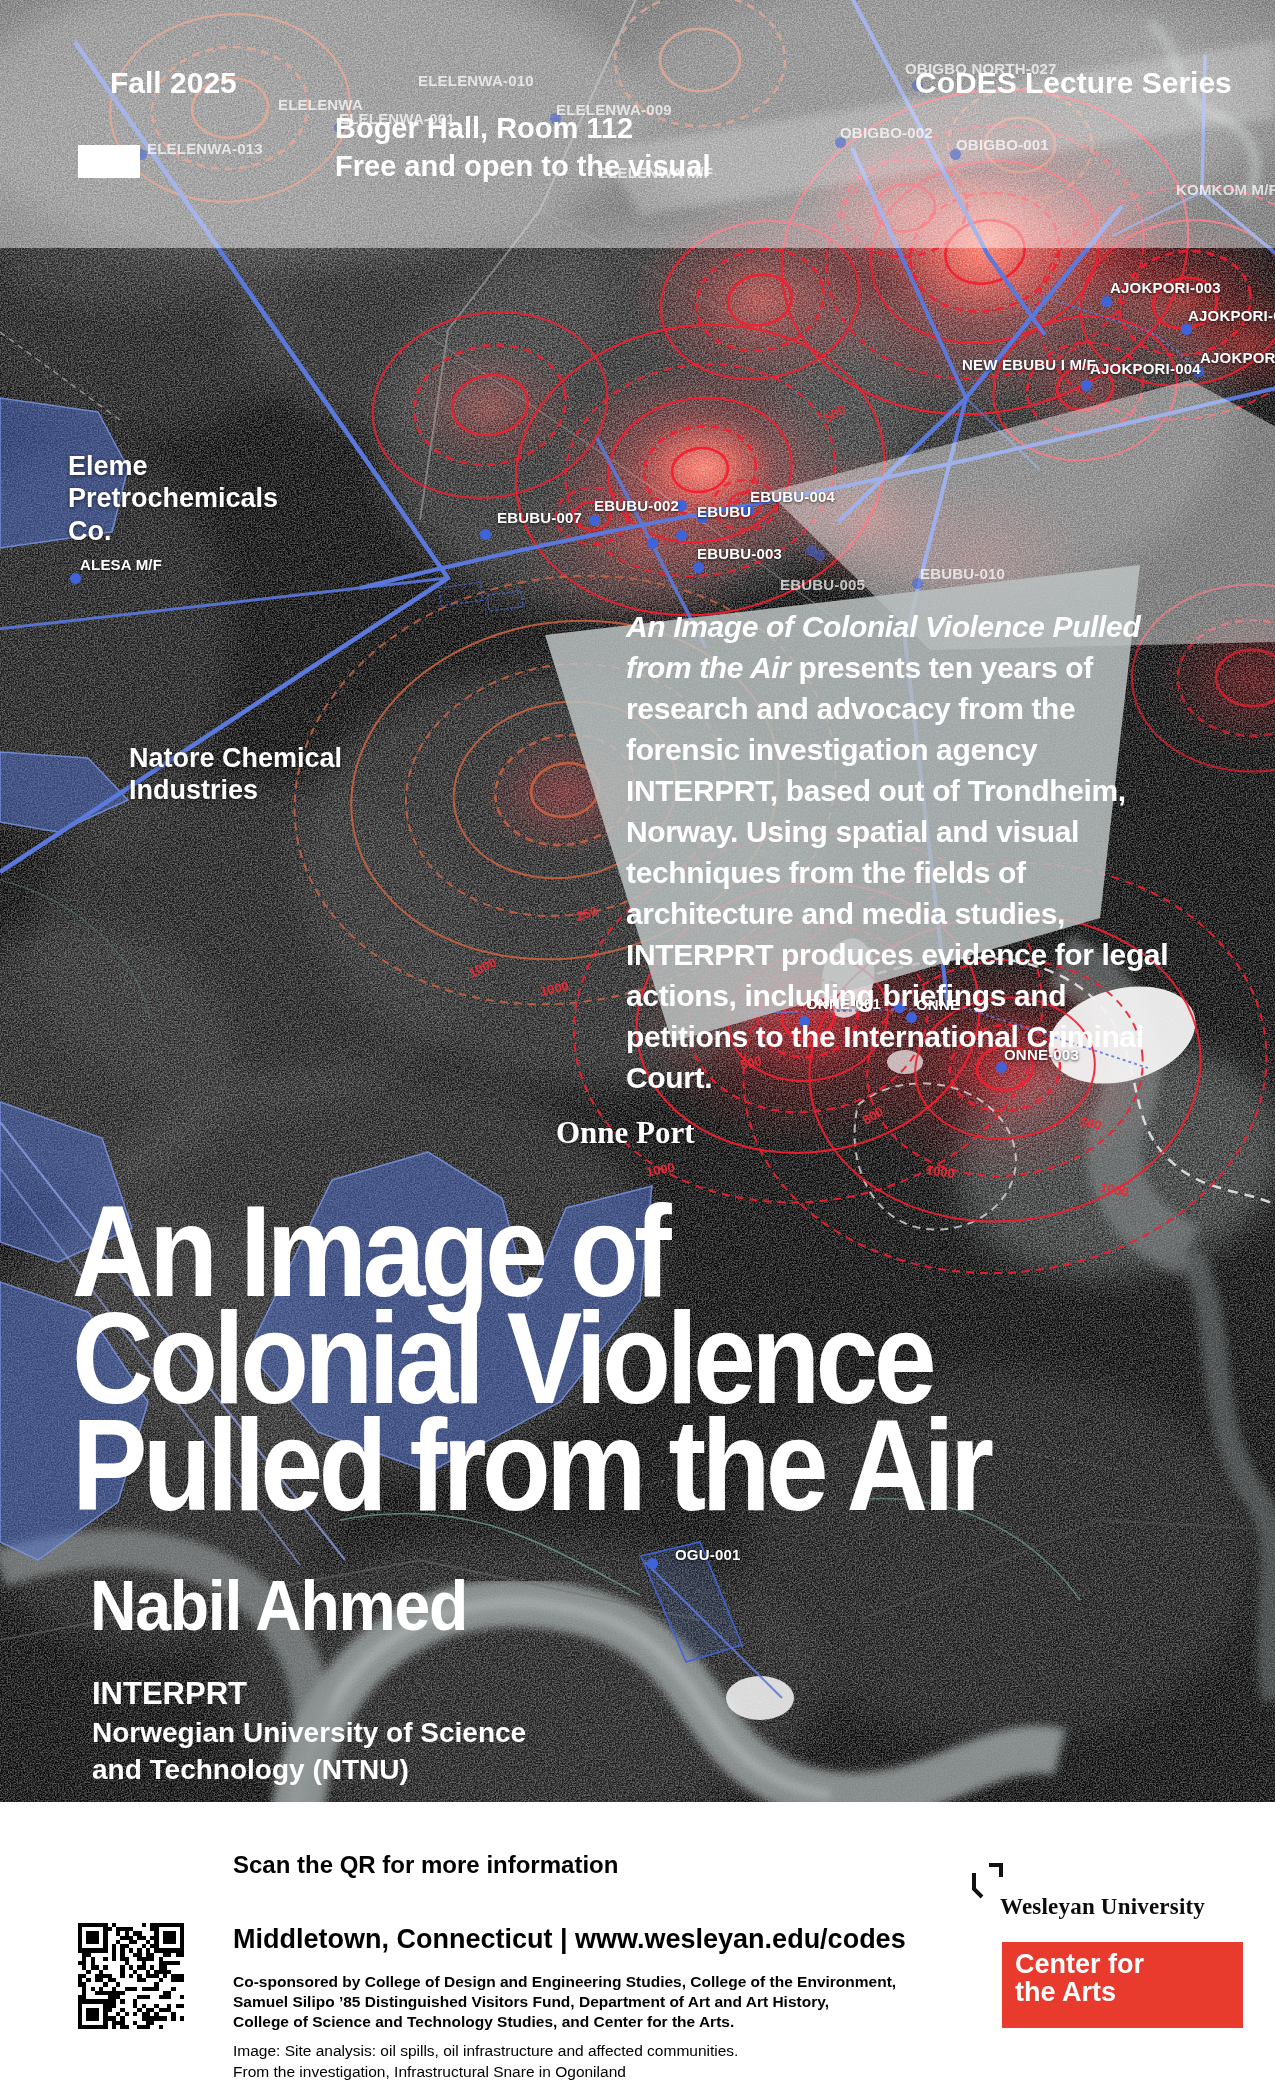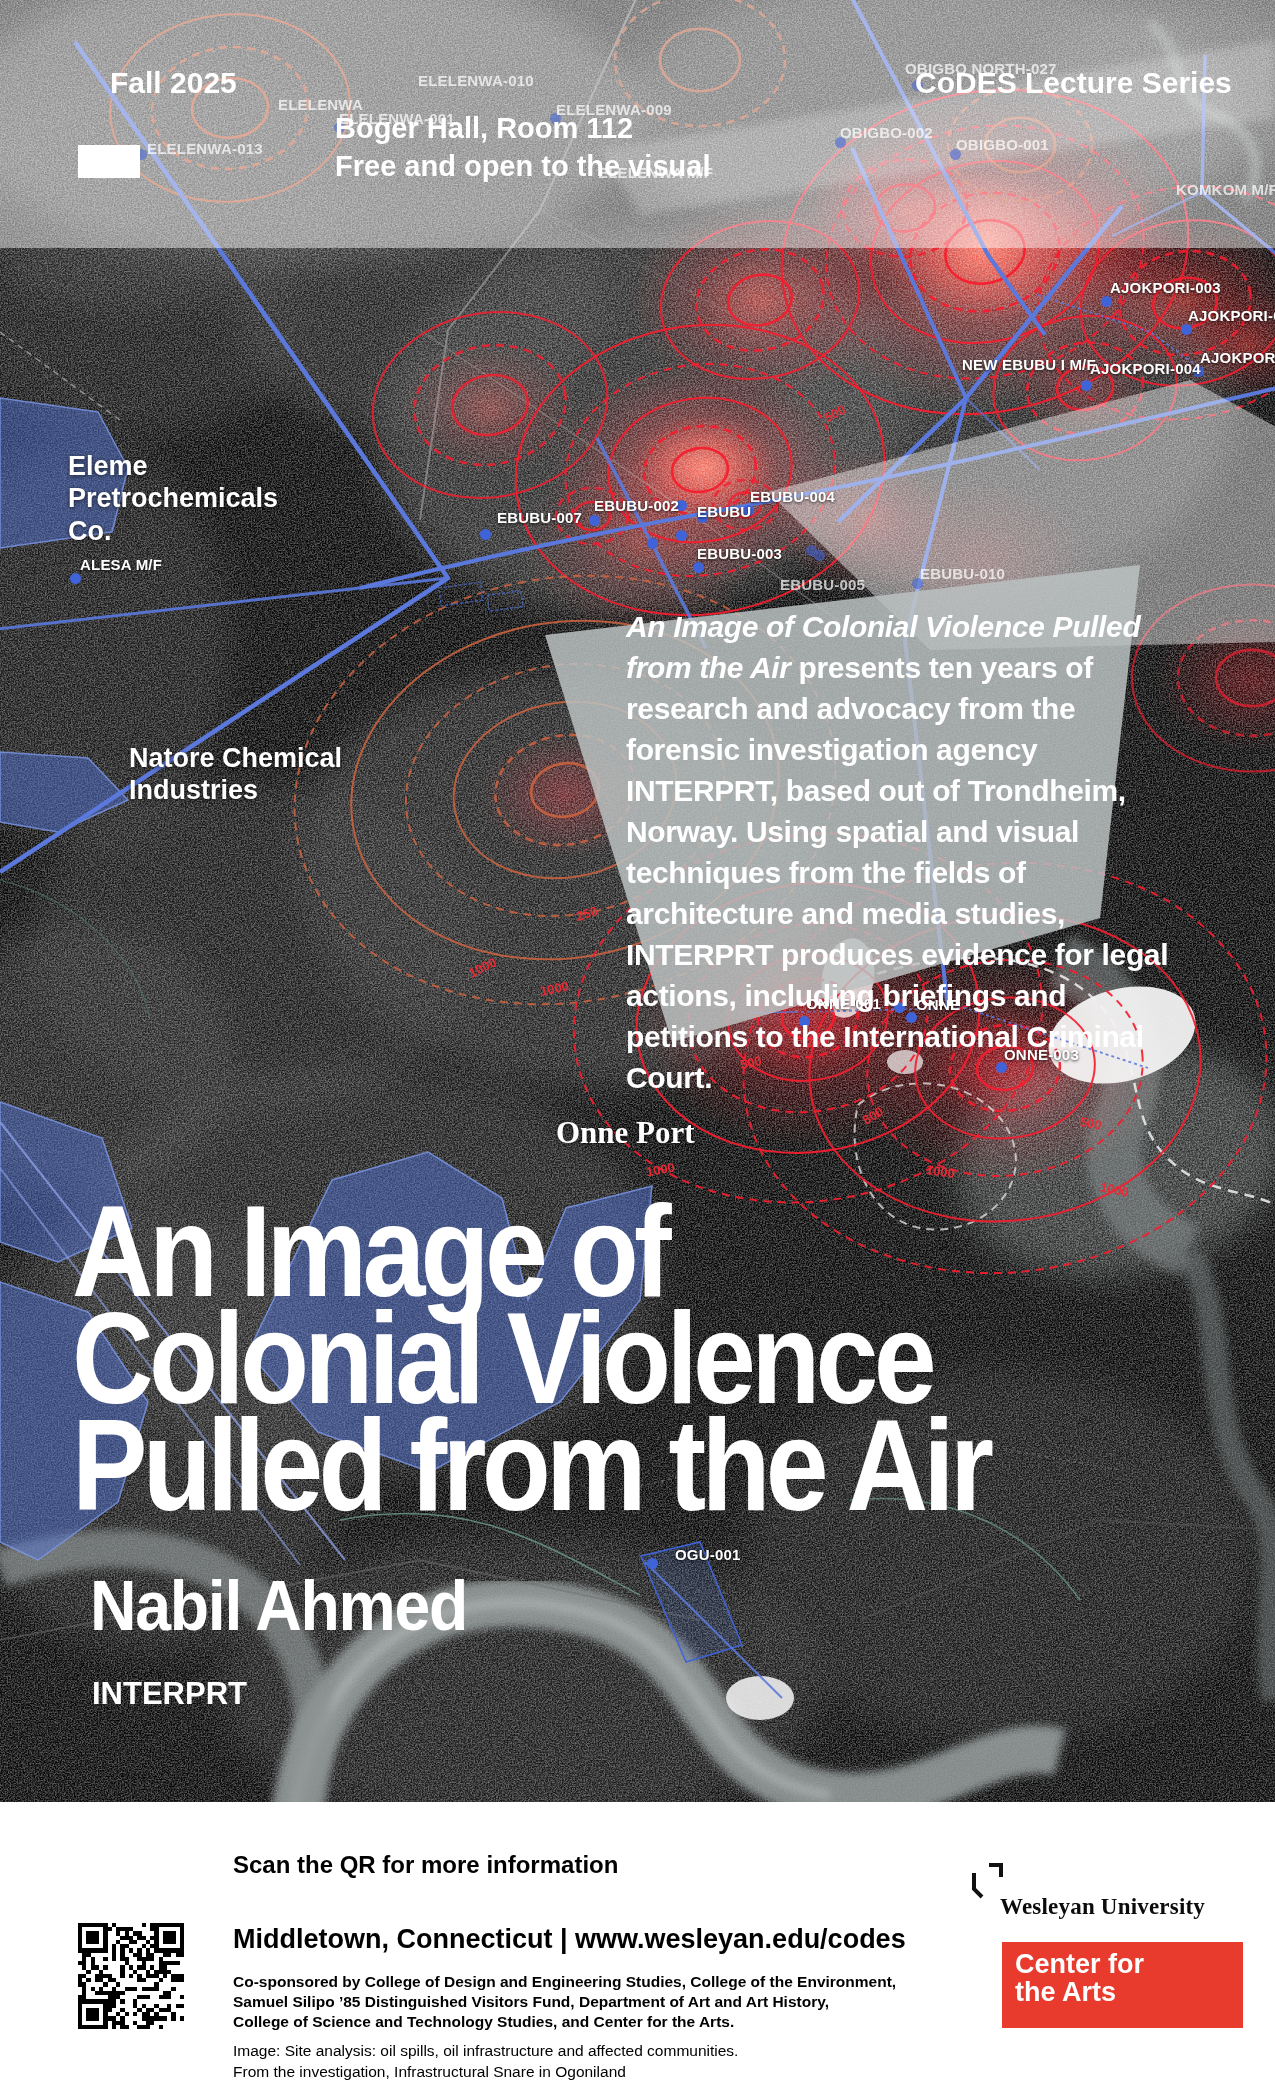--- a/index.html
+++ b/index.html
@@ -339,20 +339,24 @@
   </div>
 
   <div class="title-block">
     <div class="title-line">An Image of</div>
     <div class="title-line">Colonial Violence</div>
     <div class="title-line">Pulled from the Air</div>
   </div>
 
   <div class="speaker-name">Nabil Ahmed</div>
   <div class="speaker-aff1">INTERPRT</div>
+  <div class="speaker-aff">
+    <div>Norwegian University of Science</div>
+    <div>and Technology (NTNU)</div>
+  </div>
 
   <div class="footer">
     <svg class="ft ft-qr" id="qrSvg" viewBox="0 0 25 25" shape-rendering="crispEdges">
         <rect width="25" height="25" fill="#fff"></rect>
         <rect x="0" y="0" width="1" height="1" fill="#000"></rect>
         <rect x="1" y="0" width="1" height="1" fill="#000"></rect>
         <rect x="2" y="0" width="1" height="1" fill="#000"></rect>
         <rect x="3" y="0" width="1" height="1" fill="#000"></rect>
         <rect x="4" y="0" width="1" height="1" fill="#000"></rect>
         <rect x="5" y="0" width="1" height="1" fill="#000"></rect>

